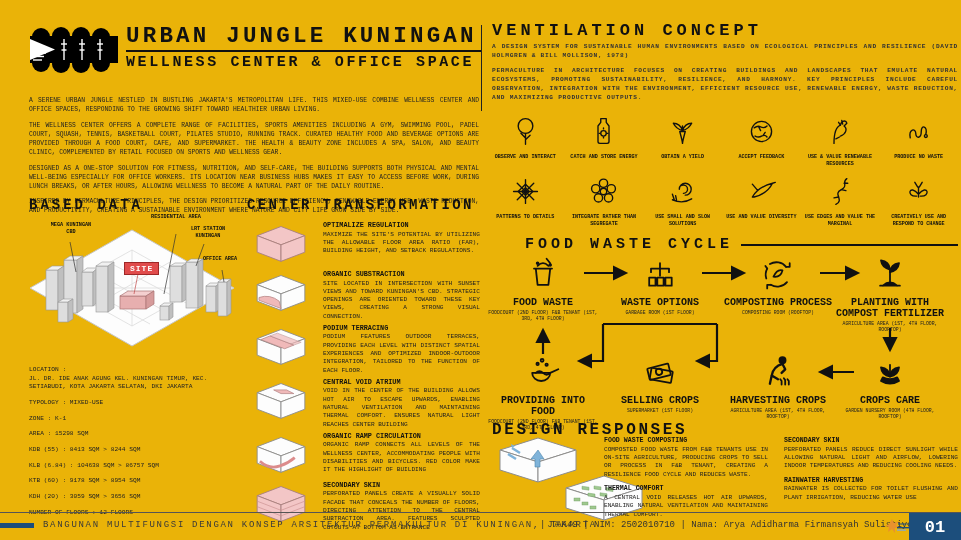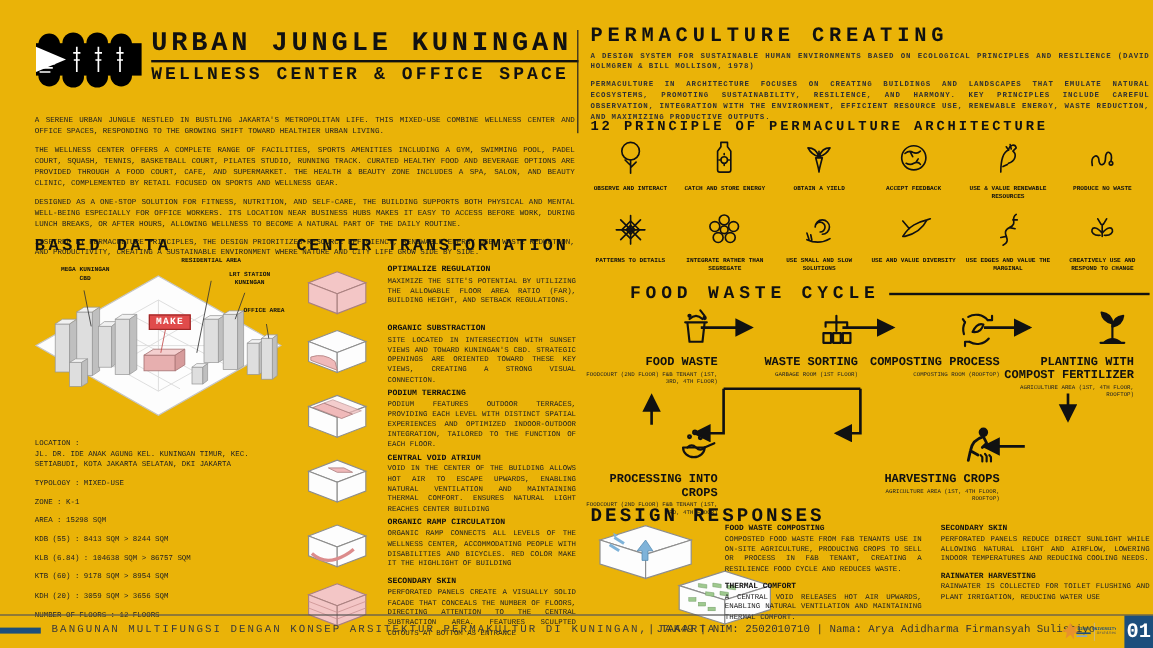--- a/index.html
+++ b/index.html
@@ -46,21 +46,21 @@
            grid-template-columns:repeat(6,1fr);row-gap:8px;}
   .pr-cell{text-align:center;padding:0 2px;}
   .pr-cell svg{width:33px;height:33px;stroke:#111;fill:none;stroke-width:1.5;
                stroke-linecap:round;stroke-linejoin:round;}
   .pr-label{font-size:5.1px;font-weight:bold;line-height:1.3;margin-top:1px;color:#111;}
   
   .fwc-head{position:absolute;left:492px;top:236px;width:466px;display:flex;align-items:center;gap:8px;}
   .fwc-title{font-size:15px;font-weight:bold;letter-spacing:4px;white-space:nowrap;color:#111;margin-left:33px;}
   .fwc-line{flex:1;border-top:2px solid #111;}
   .cycle{position:absolute;left:488px;top:256px;width:470px;height:172px;}
-  .node{position:absolute;width:110px;text-align:right;}
+  .node{position:absolute;width:110px;text-align:center;}
   .node svg{width:36px;height:36px;stroke:#111;fill:none;stroke-width:2;
             stroke-linecap:round;stroke-linejoin:round;}
   .node-title{font-size:10px;font-weight:bold;line-height:1.05;margin-top:1px;color:#111;}
   .node-sub{font-size:4.8px;line-height:1.3;margin-top:1.5px;color:#222;}
   .arrows{position:absolute;left:0;top:0;width:470px;height:172px;}
   
   .dr-heading{position:absolute;left:492px;top:421px;font-size:16px;letter-spacing:2.6px;}
   .dr-draw1{position:absolute;left:486px;top:430px;width:104px;height:56px;}
   .dr-draw2{position:absolute;left:552px;top:468px;width:104px;height:56px;}
   .dr-col{position:absolute;top:437px;}
@@ -70,21 +70,21 @@
   .dr-title{font-size:6.6px;font-weight:bold;margin-bottom:1.5px;color:#111;}
   .dr-body{font-size:6.15px;line-height:1.38;text-align:justify;color:#222;}
   
   .footer{position:absolute;left:0;top:512px;width:961px;height:28px;border-top:1.2px solid #555;}
   .footer-bar{position:absolute;left:0;top:10px;width:34px;height:5px;background:#1c4e7c;}
   .footer-left{position:absolute;left:43px;top:7px;font-size:9px;letter-spacing:1.7px;color:#3a3a3a;white-space:nowrap;text-align:center;}
   .footer-right{position:absolute;left:540px;top:7px;font-size:9px;color:#333;white-space:nowrap;}
   .footer-logo{position:absolute;left:884px;top:3px;width:46px;height:21px;}
   .fl-text{font-size:3.4px;fill:#1c4e7c;font-weight:bold;}
   .fl-text2{font-size:3.4px;fill:#555;}
-  .page-box{position:absolute;right:0;top:0;width:24px;height:28px;background:#1c4e7c;
+  .page-box{position:absolute;right:0;top:0;width:52px;height:28px;background:#1c4e7c;
             color:#fff;font-size:17px;font-weight:bold;display:flex;align-items:center;justify-content:center;}
   .mapline{stroke:#333;stroke-width:.7;fill:none;}
   .bfront{fill:#dedede;stroke:#979797;stroke-width:.6;}
   .btop{fill:#f1f1f1;stroke:#979797;stroke-width:.6;}
   .bside{fill:#bfbfbf;stroke:#979797;stroke-width:.6;}
 </style>
 </head>
 <body>
 
 <div id="board">
@@ -187,21 +187,21 @@
         <line x1="152" y1="20" x2="140" y2="80"></line>
         <line x1="180" y1="30" x2="172" y2="52"></line>
         <line x1="198" y1="56" x2="200" y2="68"></line>
         <line x1="114" y1="60" x2="110" y2="80" stroke="#c24a4a"></line>
       </g>
     </svg>
     <span class="map-label" style="left:22px;top:8px;width:50px;">MEGA KUNINGAN CBD</span>
     <span class="map-label" style="left:126px;top:0px;width:52px;">RESIDENTIAL AREA</span>
     <span class="map-label" style="left:158px;top:12px;width:52px;">LRT STATION KUNINGAN</span>
     <span class="map-label" style="left:178px;top:42px;width:36px;">OFFICE AREA</span>
-    <span class="site-chip" style="left:100px;top:48px;">MAKE</span>
+    <span class="site-chip" style="left:100px;top:48px;">SITE</span>
   </div>
   <div class="facts">
     <div class="fact">LOCATION :
 JL. DR. IDE ANAK AGUNG KEL. KUNINGAN TIMUR, KEC. SETIABUDI, KOTA JAKARTA SELATAN, DKI JAKARTA</div>
     <div class="fact">TYPOLOGY : MIXED-USE</div>
     <div class="fact">ZONE : K-1</div>
     <div class="fact">AREA : 15298 SQM</div>
     <div class="fact">KDB (55) : 8413 SQM &gt; 8244 SQM</div>
     <div class="fact">KLB (6.84) : 104638 SQM &gt; 86757 SQM</div>
     <div class="fact">KTB (60) : 9178 SQM &gt; 8954 SQM</div>
@@ -302,26 +302,25 @@
           </svg>
       </div>
       <div class="dt-text">
           <div class="dt-title">SECONDARY SKIN</div>
       <div class="dt-body">PERFORATED PANELS CREATE A VISUALLY SOLID FACADE THAT CONCEALS THE NUMBER OF FLOORS, DIRECTING ATTENTION TO THE CENTRAL SUBTRACTION AREA. FEATURES SCULPTED CUTOUTS AT BOTTOM AS ENTRANCE</div>
         </div>
     </div>
   </div>
 
   <div class="v-divider"></div>
-  <div class="h-big pc-heading">PERMACULTURE CREATING</div>
+  <div class="h-big pc-heading">VENTILATION CONCEPT</div>
   <div class="pc-text">
     <p>A DESIGN SYSTEM FOR SUSTAINABLE HUMAN ENVIRONMENTS BASED ON ECOLOGICAL PRINCIPLES AND RESILIENCE (DAVID HOLMGREN &amp; BILL MOLLISON, 1978)</p>
     <p>PERMACULTURE IN ARCHITECTURE FOCUSES ON CREATING BUILDINGS AND LANDSCAPES THAT EMULATE NATURAL ECOSYSTEMS, PROMOTING SUSTAINABILITY, RESILIENCE, AND HARMONY. KEY PRINCIPLES INCLUDE CAREFUL OBSERVATION, INTEGRATION WITH THE ENVIRONMENT, EFFICIENT RESOURCE USE, RENEWABLE ENERGY, WASTE REDUCTION, AND MAXIMIZING PRODUCTIVE OUTPUTS.</p>
   </div>
-  <div class="h-big pr-heading">12 PRINCIPLE OF PERMACULTURE ARCHITECTURE</div>
 
   <div class="pr-grid">
     <div class="pr-cell">
       <svg viewBox="0 0 36 36">
           <circle cx="18" cy="12" r="8"></circle>
           <path d="M18 20 V32 M18 25 L13 20 M18 27 L23 22"></path>
         </svg>
       <div class="pr-label">OBSERVE AND INTERACT</div>
     </div>
     <div class="pr-cell">
@@ -439,21 +438,21 @@
           <circle cx="28" cy="10" r="1"></circle>
         </svg>
       <div class="node-title">FOOD WASTE</div>
       <div class="node-sub">FOODCOURT (2ND FLOOR) F&amp;B TENANT (1ST, 3RD, 4TH FLOOR)</div>
     </div>
     <div class="node" style="left:117px;top:0;">
       <svg viewBox="0 0 40 40">
           <path d="M8 24 h7 v9 h-7 z M17 24 h7 v9 h-7 z M26 24 h7 v9 h-7 z"></path>
           <path d="M20 8 v14 M10 14 H30 M10 14 v4 M30 14 v4"></path>
         </svg>
-      <div class="node-title">WASTE SORTING</div>
+      <div class="node-title">WASTE OPTIONS</div>
       <div class="node-sub">GARBAGE ROOM (1ST FLOOR)</div>
     </div>
     <div class="node" style="left:347px;top:0;">
       <svg viewBox="0 0 40 40">
           <path d="M9 33 h22 M12 33 q8 -7 16 0" fill="#111"></path>
           <path d="M20 29 V15"></path>
           <path d="M20 15 q-9 -2 -10 -10 q9 1 10 10 z" fill="#111"></path>
           <path d="M20 18 q9 -2 10 -10 q-9 1 -10 10 z" fill="#111"></path>
         </svg>
       <div class="node-title">PLANTING WITH COMPOST FERTILIZER</div>
@@ -471,31 +470,54 @@
 
     <div class="node" style="left:0;top:98px;">
       <svg viewBox="0 0 40 40">
           <path d="M8 21 a10 9 0 0 0 20 0 z"></path>
           <path d="M28 21 l9 -4"></path>
           <path d="M12 21 q4 -4 8 0 q4 4 8 0"></path>
           <circle cx="14" cy="11" r="1.3"></circle>
           <circle cx="19" cy="7" r="1.6"></circle>
           <circle cx="24" cy="12" r="1.3"></circle>
         </svg>
-      <div class="node-title">PROCESSING INTO CROPS</div>
+      <div class="node-title">PROVIDING INTO FOOD</div>
       <div class="node-sub">FOODCOURT (2ND FLOOR) F&amp;B TENANT (1ST, 3RD, 4TH FLOOR)</div>
+    </div>
+    <div class="node" style="left:117px;top:98px;">
+      <svg viewBox="0 0 40 40">
+          <g transform="rotate(10 20 20)">
+            <rect x="10" y="17" width="24" height="13" rx="1"></rect>
+          </g>
+          <g transform="rotate(-14 20 20)">
+            <rect x="7" y="13" width="24" height="13" rx="1"></rect>
+            <circle cx="19" cy="19.5" r="3.5"></circle>
+          </g>
+        </svg>
+      <div class="node-title">SELLING CROPS</div>
+      <div class="node-sub">SUPERMARKET (1ST FLOOR)</div>
     </div>
     <div class="node" style="left:235px;top:98px;">
       <svg viewBox="0 0 40 40">
           <circle cx="25" cy="7" r="3.4" fill="#111"></circle>
           <path d="M25 11 C18 13 14 18 13 24 L11 33 M13 24 L20 28 M25 11 l3 6 l-4 4" stroke-width="2.6"></path>
           <path d="M24 30 v4 M28 29 v5 M32 30 v4 M24 30 l-1.5 -2 M28 29 l-1.5 -2 M32 30 l-1.5 -2"></path>
         </svg>
       <div class="node-title">HARVESTING CROPS</div>
       <div class="node-sub">AGRICULTURE AREA (1ST, 4TH FLOOR, ROOFTOP)</div>
+    </div>
+    <div class="node" style="left:347px;top:98px;">
+      <svg viewBox="0 0 40 40">
+          <path d="M10 30 q10 6 20 0 l-2 -4 q-8 4 -16 0 z" fill="#111"></path>
+          <path d="M20 25 q-9 -1 -10 -10 q9 1 10 10 z" fill="#111"></path>
+          <path d="M20 25 q9 -1 10 -10 q-9 1 -10 10 z" fill="#111"></path>
+          <path d="M20 24 V12"></path>
+        </svg>
+      <div class="node-title">CROPS CARE</div>
+      <div class="node-sub">GARDEN NURSERY ROOM (4TH FLOOR, ROOFTOP)</div>
     </div>
   </div>
 
   <div class="h-big dr-heading">DESIGN RESPONSES</div>
 
   <div class="dr-draw1">
     <svg viewBox="0 0 104 56">
         <polygon points="14,20 52,8 90,20 52,32" class="face"></polygon>
         <polygon points="14,20 14,40 52,52 52,32" class="face"></polygon>
         <polygon points="90,20 90,40 52,52 52,32" class="face"></polygon>

